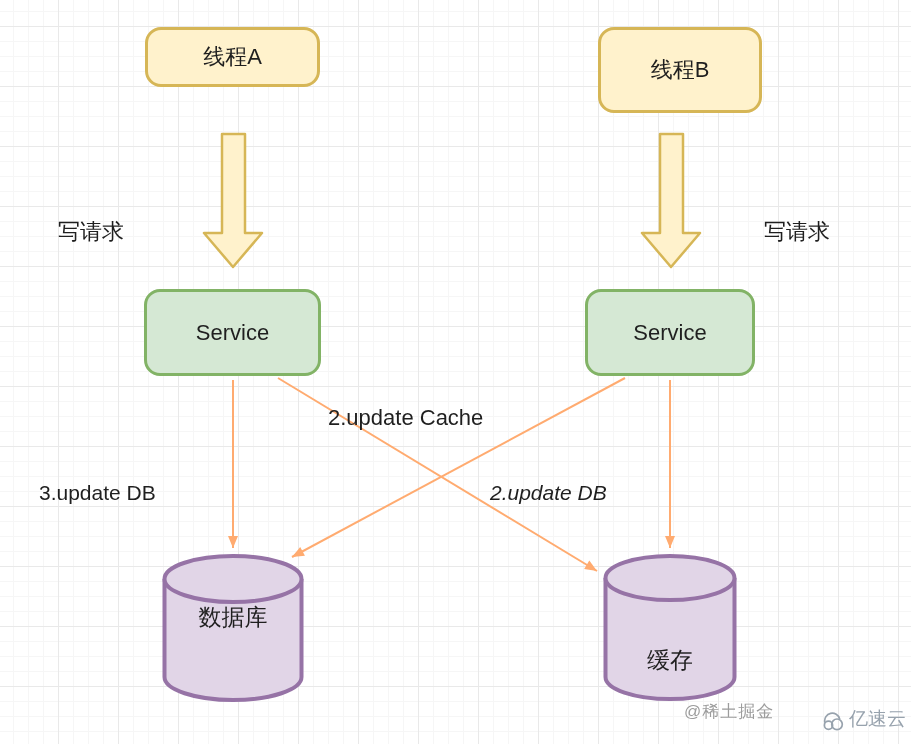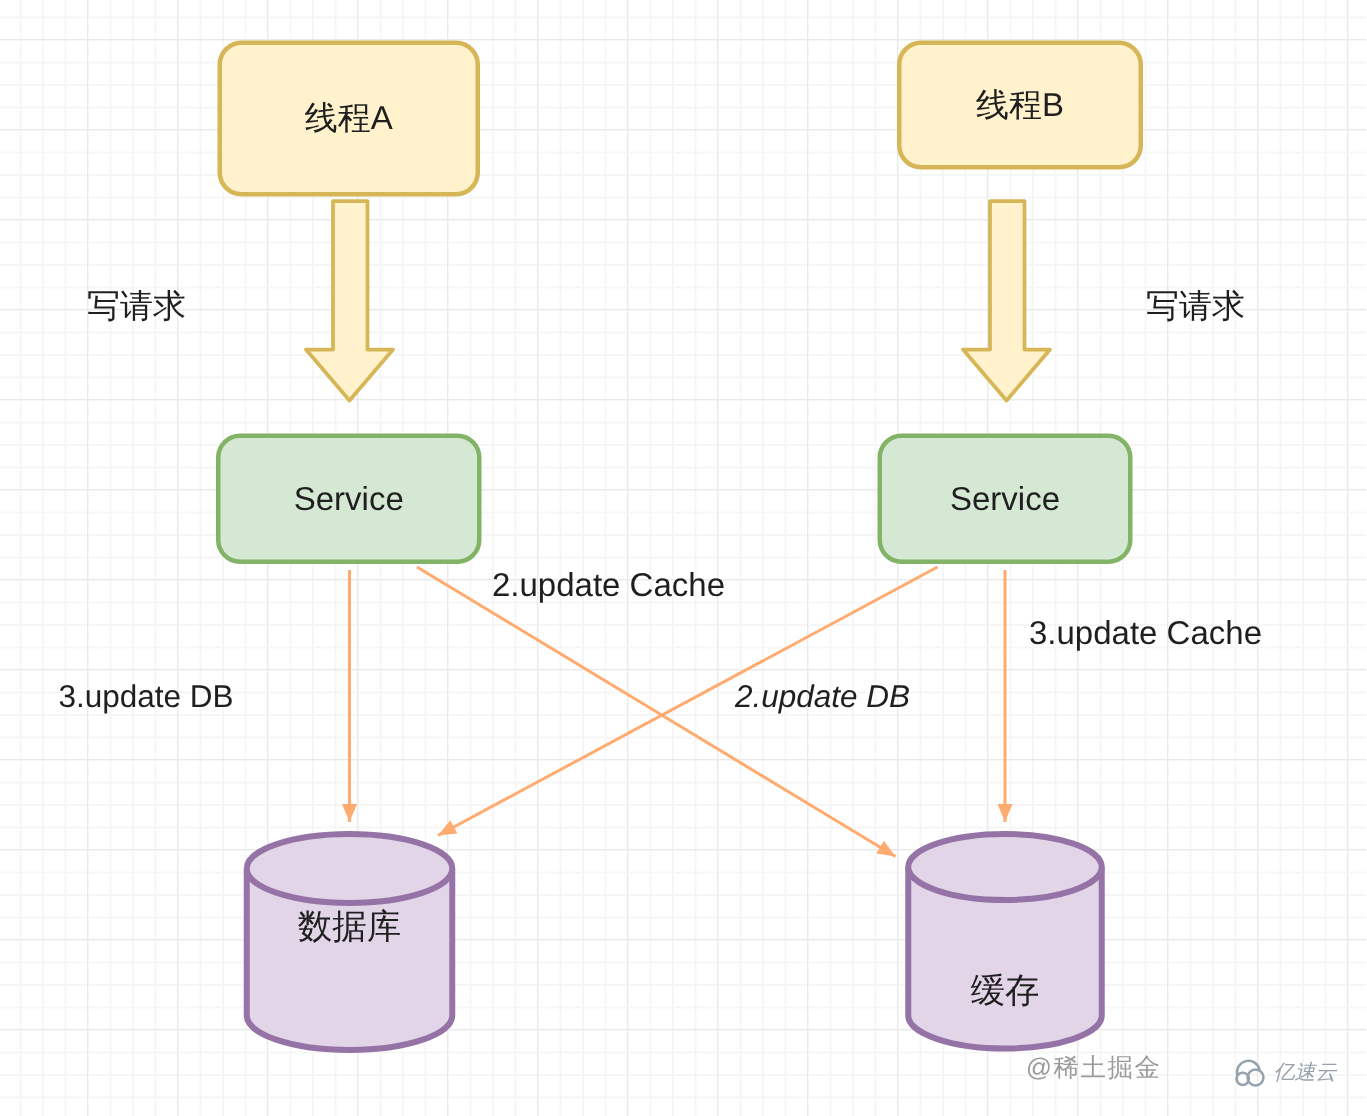--- a/index.html
+++ b/index.html
@@ -20,48 +20,48 @@
   .layer{position:absolute;left:0;top:0;}
   .node{
     position:absolute;
     display:flex;align-items:center;justify-content:center;
     border-radius:16px;
     font-size:22px;color:#1f1f1f;
     box-sizing:border-box;
   }
   .thread{background:#FFF2CC;border:3px solid #D6B656;}
   .service{background:#D5E8D4;border:3px solid #82B366;}
-  .thread-a{left:145px;top:27px;width:175px;height:104px;}
+  .thread-a{left:145px;top:27px;width:175px;height:60px;}
   .thread-b{left:583px;top:27px;width:164px;height:86px;margin-left:15px;}
   .service-a{left:144px;top:289px;width:177px;height:87px;}
   .service-b{left:585px;top:289px;width:170px;height:87px;}
   .cyl-label{
     position:absolute;text-align:center;
     font-size:23px;color:#1f1f1f;
   }
   .cyl-label.db{left:163px;width:140px;top:602px;}
   .cyl-label.cache{left:605px;width:130px;top:613px;margin-top:32px;}
   .edge-label{
     position:absolute;
-    font-size:21px;color:#1f1f1f;white-space:nowrap;
+    font-size:21px;color:#1f1f1f;white-space:nowrap;margin-top:28px;
   }
   .lab-write-a{left:58px;top:189px;font-size:22px;}
   .lab-write-b{left:764px;top:189px;font-size:22px;}
   .lab-db1{left:39px;top:453px;}
   .lab-db2{left:490px;top:453px;font-style:italic;}
   .lab-cache3{left:686px;top:409px;font-size:22px;}
   .lab-cache4{left:328px;top:377px;font-size:22px;}
   .wm-juejin{
     position:absolute;left:684px;top:700px;
     font-size:17px;color:#9c9c9c;letter-spacing:1px;white-space:nowrap;
   }
   .wm-yisu{
     position:absolute;left:820px;top:706px;
-    display:flex;align-items:flex-start;gap:3px;
-    font-size:14px;color:#97a2ad;white-space:nowrap;font-style:italic;
+    display:flex;align-items:flex-end;gap:3px;
+    font-size:19px;color:#97a2ad;white-space:nowrap;
   }
 </style>
 </head>
 <body>
 
 <div class="canvas">
 
   <svg class="layer" width="911" height="744" viewBox="0 0 911 744">
     <defs>
       <marker id="oarrow" markerUnits="userSpaceOnUse" markerWidth="16" markerHeight="14" refX="13" refY="6" orient="auto">
@@ -100,21 +100,20 @@
     <span>Service</span>
   </div>
 
   <div class="cyl-label db">数据库</div>
   <div class="cyl-label cache">缓存</div>
 
   <div class="edge-label lab-write-a">写请求</div>
   <div class="edge-label lab-write-b">写请求</div>
   <div class="edge-label lab-db1">3.update DB</div>
   <div class="edge-label lab-db2">2.update DB</div>
-  <div class="edge-label lab-cache3">3.update Cache</div>
   <div class="edge-label lab-cache4">2.update Cache</div>
 
   <div class="wm-juejin">@稀土掘金</div>
   <div class="wm-yisu">
     <svg width="26" height="20" viewBox="0 0 26 20">
       <circle cx="8.5" cy="13.2" r="4.1" fill="none" stroke="#97a2ad" stroke-width="1.7"></circle>
       <circle cx="17" cy="12.3" r="5.3" fill="none" stroke="#97a2ad" stroke-width="1.7"></circle>
       <path d="M4.8,10.2 A7.6,7.6 0 0 1 19.6,6.8" fill="none" stroke="#97a2ad" stroke-width="1.7" stroke-linecap="round"></path>
     </svg>
     <span>亿速云</span>

